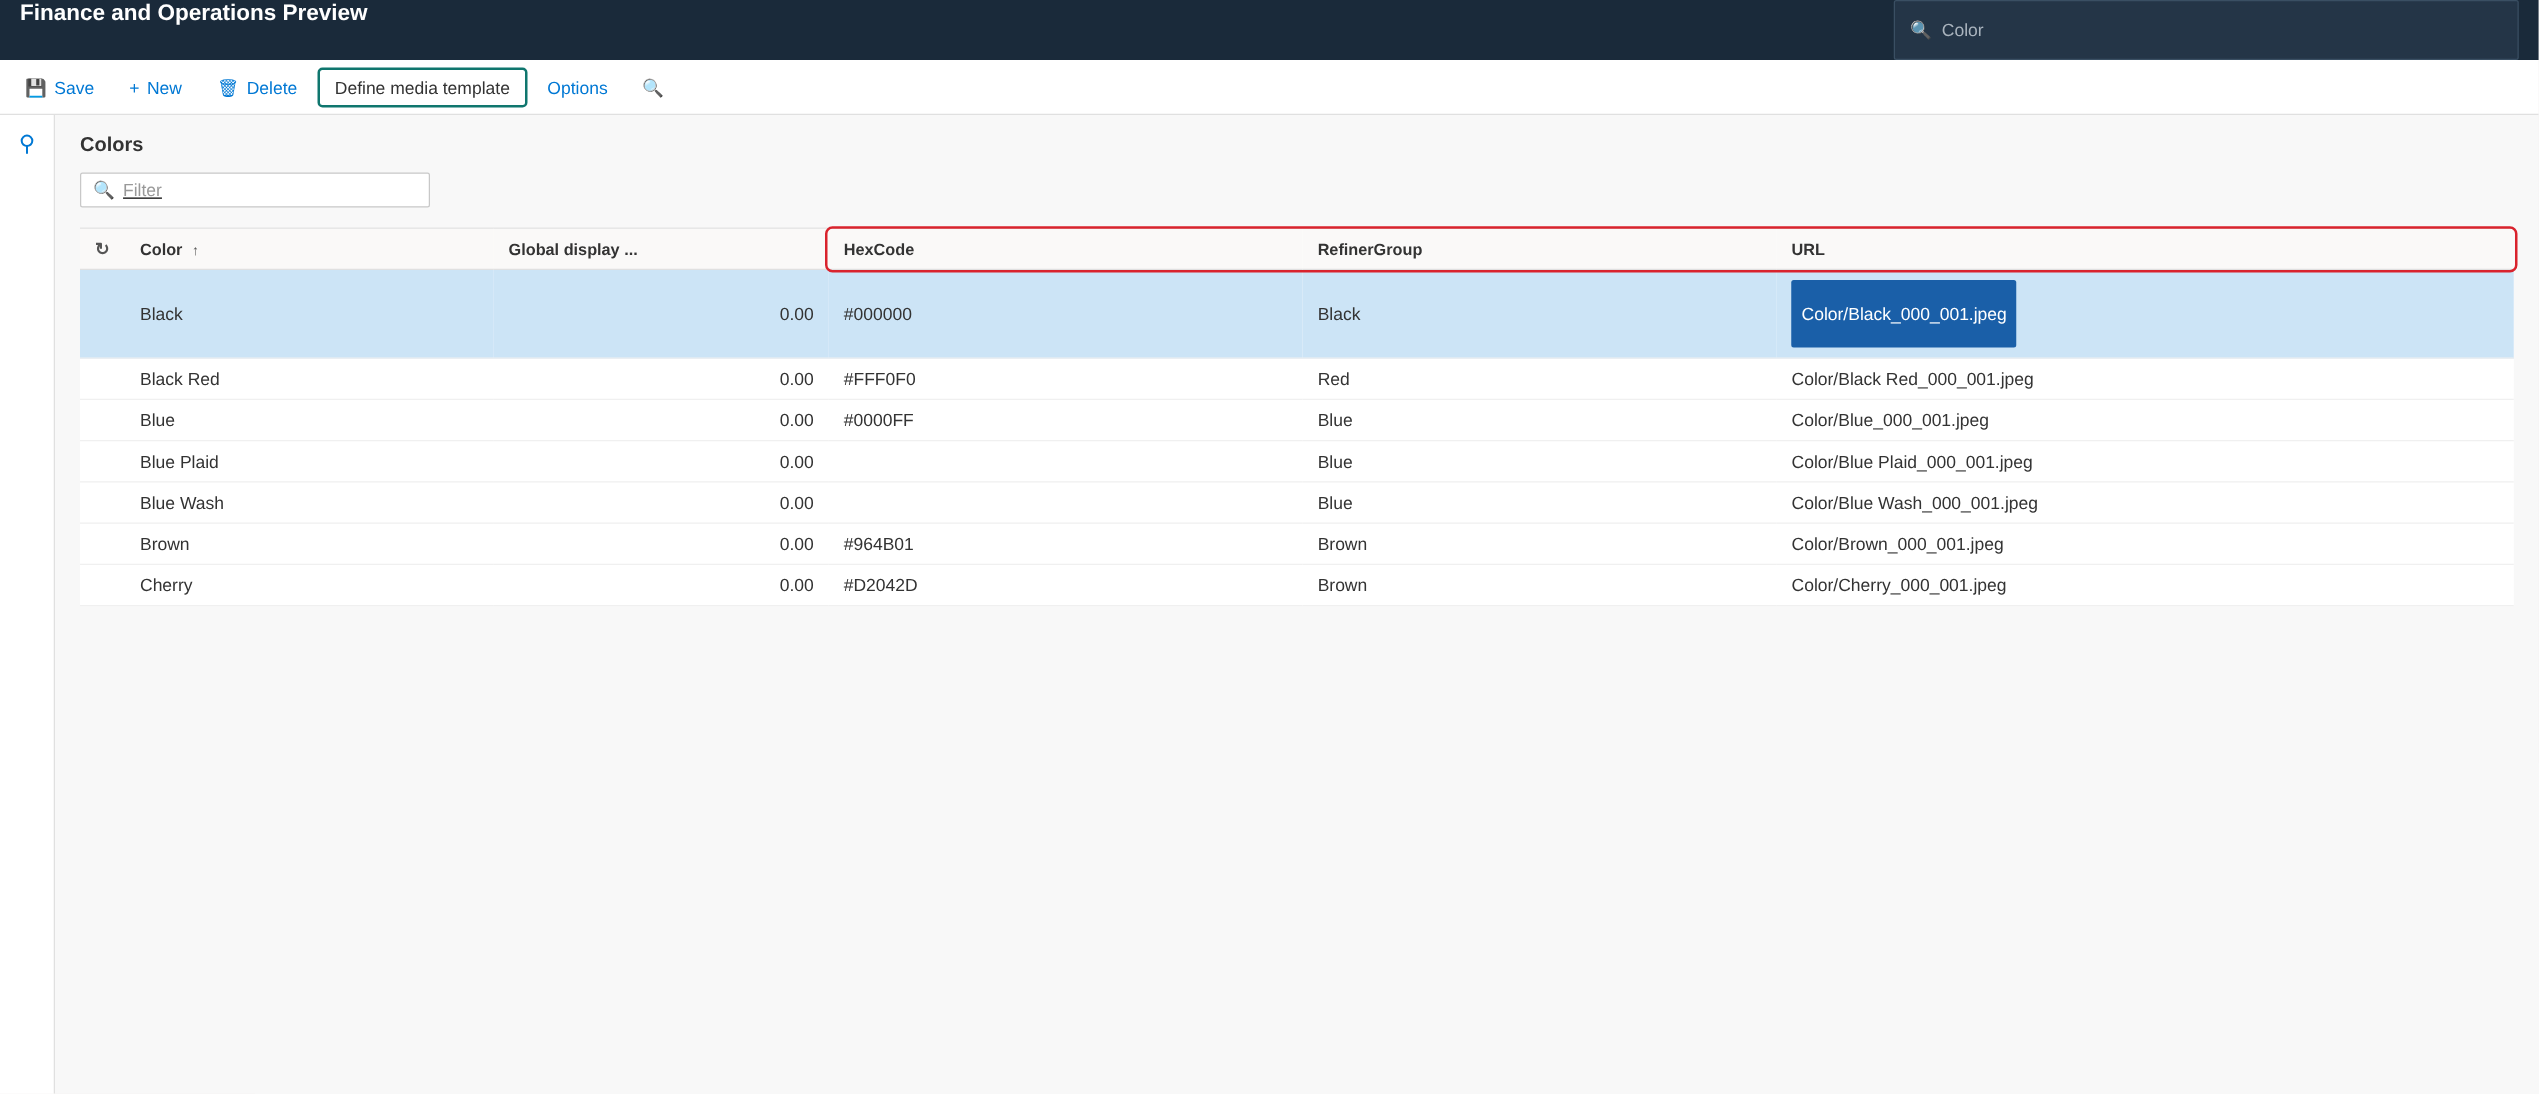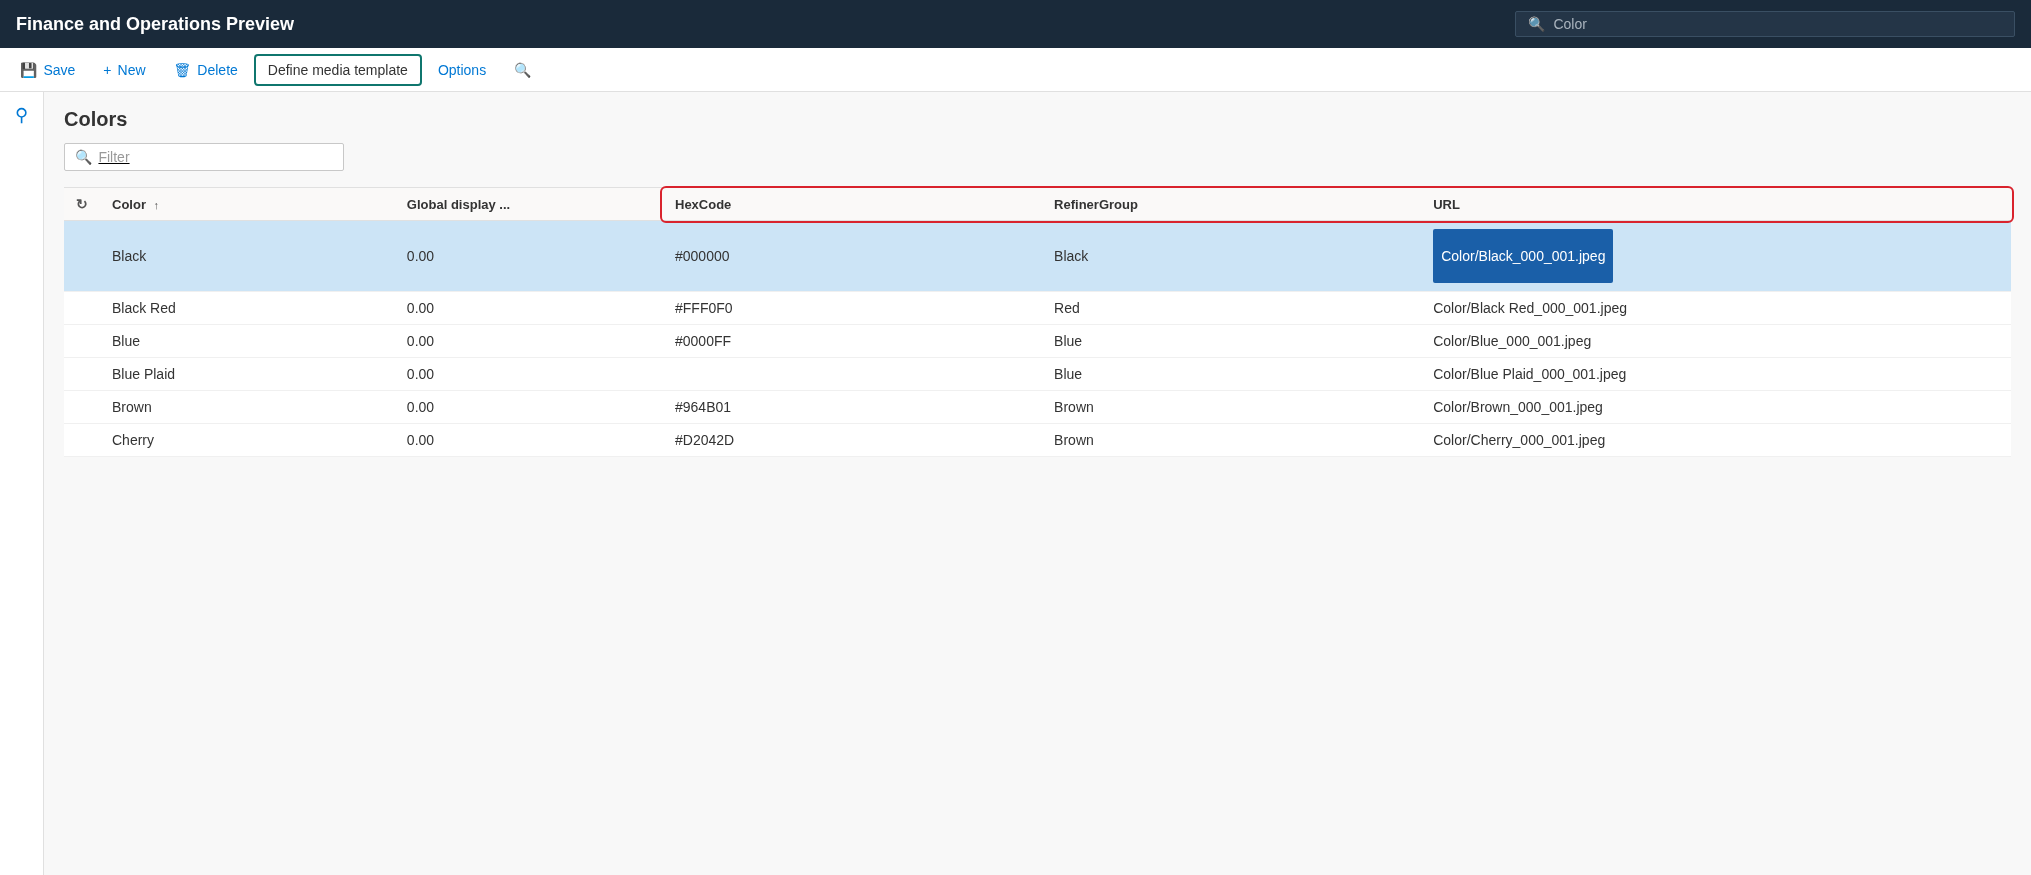--- a/index.html
+++ b/index.html
@@ -3,21 +3,20 @@
   <meta charset="utf-8">
   <style>
     * { box-sizing: border-box; margin: 0; padding: 0; }
     body { font-family: 'Segoe UI', Arial, sans-serif; font-size: 14px; background: #f3f2f1; }
 
     
     .top-bar {
       background: #1a2a3a;
       color: white;
       display: flex;
-      align-items: center;
       padding: 0 16px;
       height: 48px;
     }
     .top-bar-title {
       font-size: 18px;
       font-weight: 600;
       color: white;
       flex: 0 0 auto;
     }
     .top-bar-search {
@@ -86,21 +85,21 @@
     }
     .filter-icon { color: #0078d4; font-size: 18px; cursor: pointer; }
 
     .main-content {
       flex: 1;
       padding: 16px 20px;
       overflow: auto;
     }
 
     .section-title {
-      font-size: 20px;
+      font-size: 16px;
       font-weight: 600;
       color: #333;
       margin-bottom: 12px;
     }
 
     .filter-input-wrapper {
       display: flex;
       align-items: center;
       border: 1px solid #c8c8c8;
       border-radius: 2px;
@@ -153,21 +152,21 @@
       display: inline-block;
     }
 
     .th-reset { width: 36px; text-align: center; }
     .th-color { min-width: 140px; }
     .th-global { min-width: 120px; text-align: right; }
     .th-hexcode { min-width: 180px; }
     .th-refiner { min-width: 180px; }
     .th-url { min-width: 280px; }
 
-    td.align-right { text-align: left; }
+    td.align-right { text-align: right; }
 
     .reset-icon { cursor: pointer; color: #555; font-size: 14px; }
     .sort-icon { color: #555; margin-left: 4px; font-size: 11px; }
 
     .table-wrapper {
       position: relative;
       overflow: visible;
     }
 
     
@@ -281,20 +280,28 @@
             <tr>
               <td></td>
               <td>Blue Plaid</td>
               <td class="align-right">0.00</td>
               <td></td>
               <td>Blue</td>
               <td>Color/Blue Plaid_000_001.jpeg</td>
             </tr>
             <tr>
               <td></td>
+              <td>Blue Wash</td>
+              <td class="align-right">0.00</td>
+              <td></td>
+              <td>Blue</td>
+              <td>Color/Blue Wash_000_001.jpeg</td>
+            </tr>
+            <tr>
+              <td></td>
               <td>Brown</td>
               <td class="align-right">0.00</td>
               <td>#964B01</td>
               <td>Brown</td>
               <td>Color/Brown_000_001.jpeg</td>
             </tr>
             <tr>
               <td></td>
               <td>Cherry</td>
               <td class="align-right">0.00</td>

